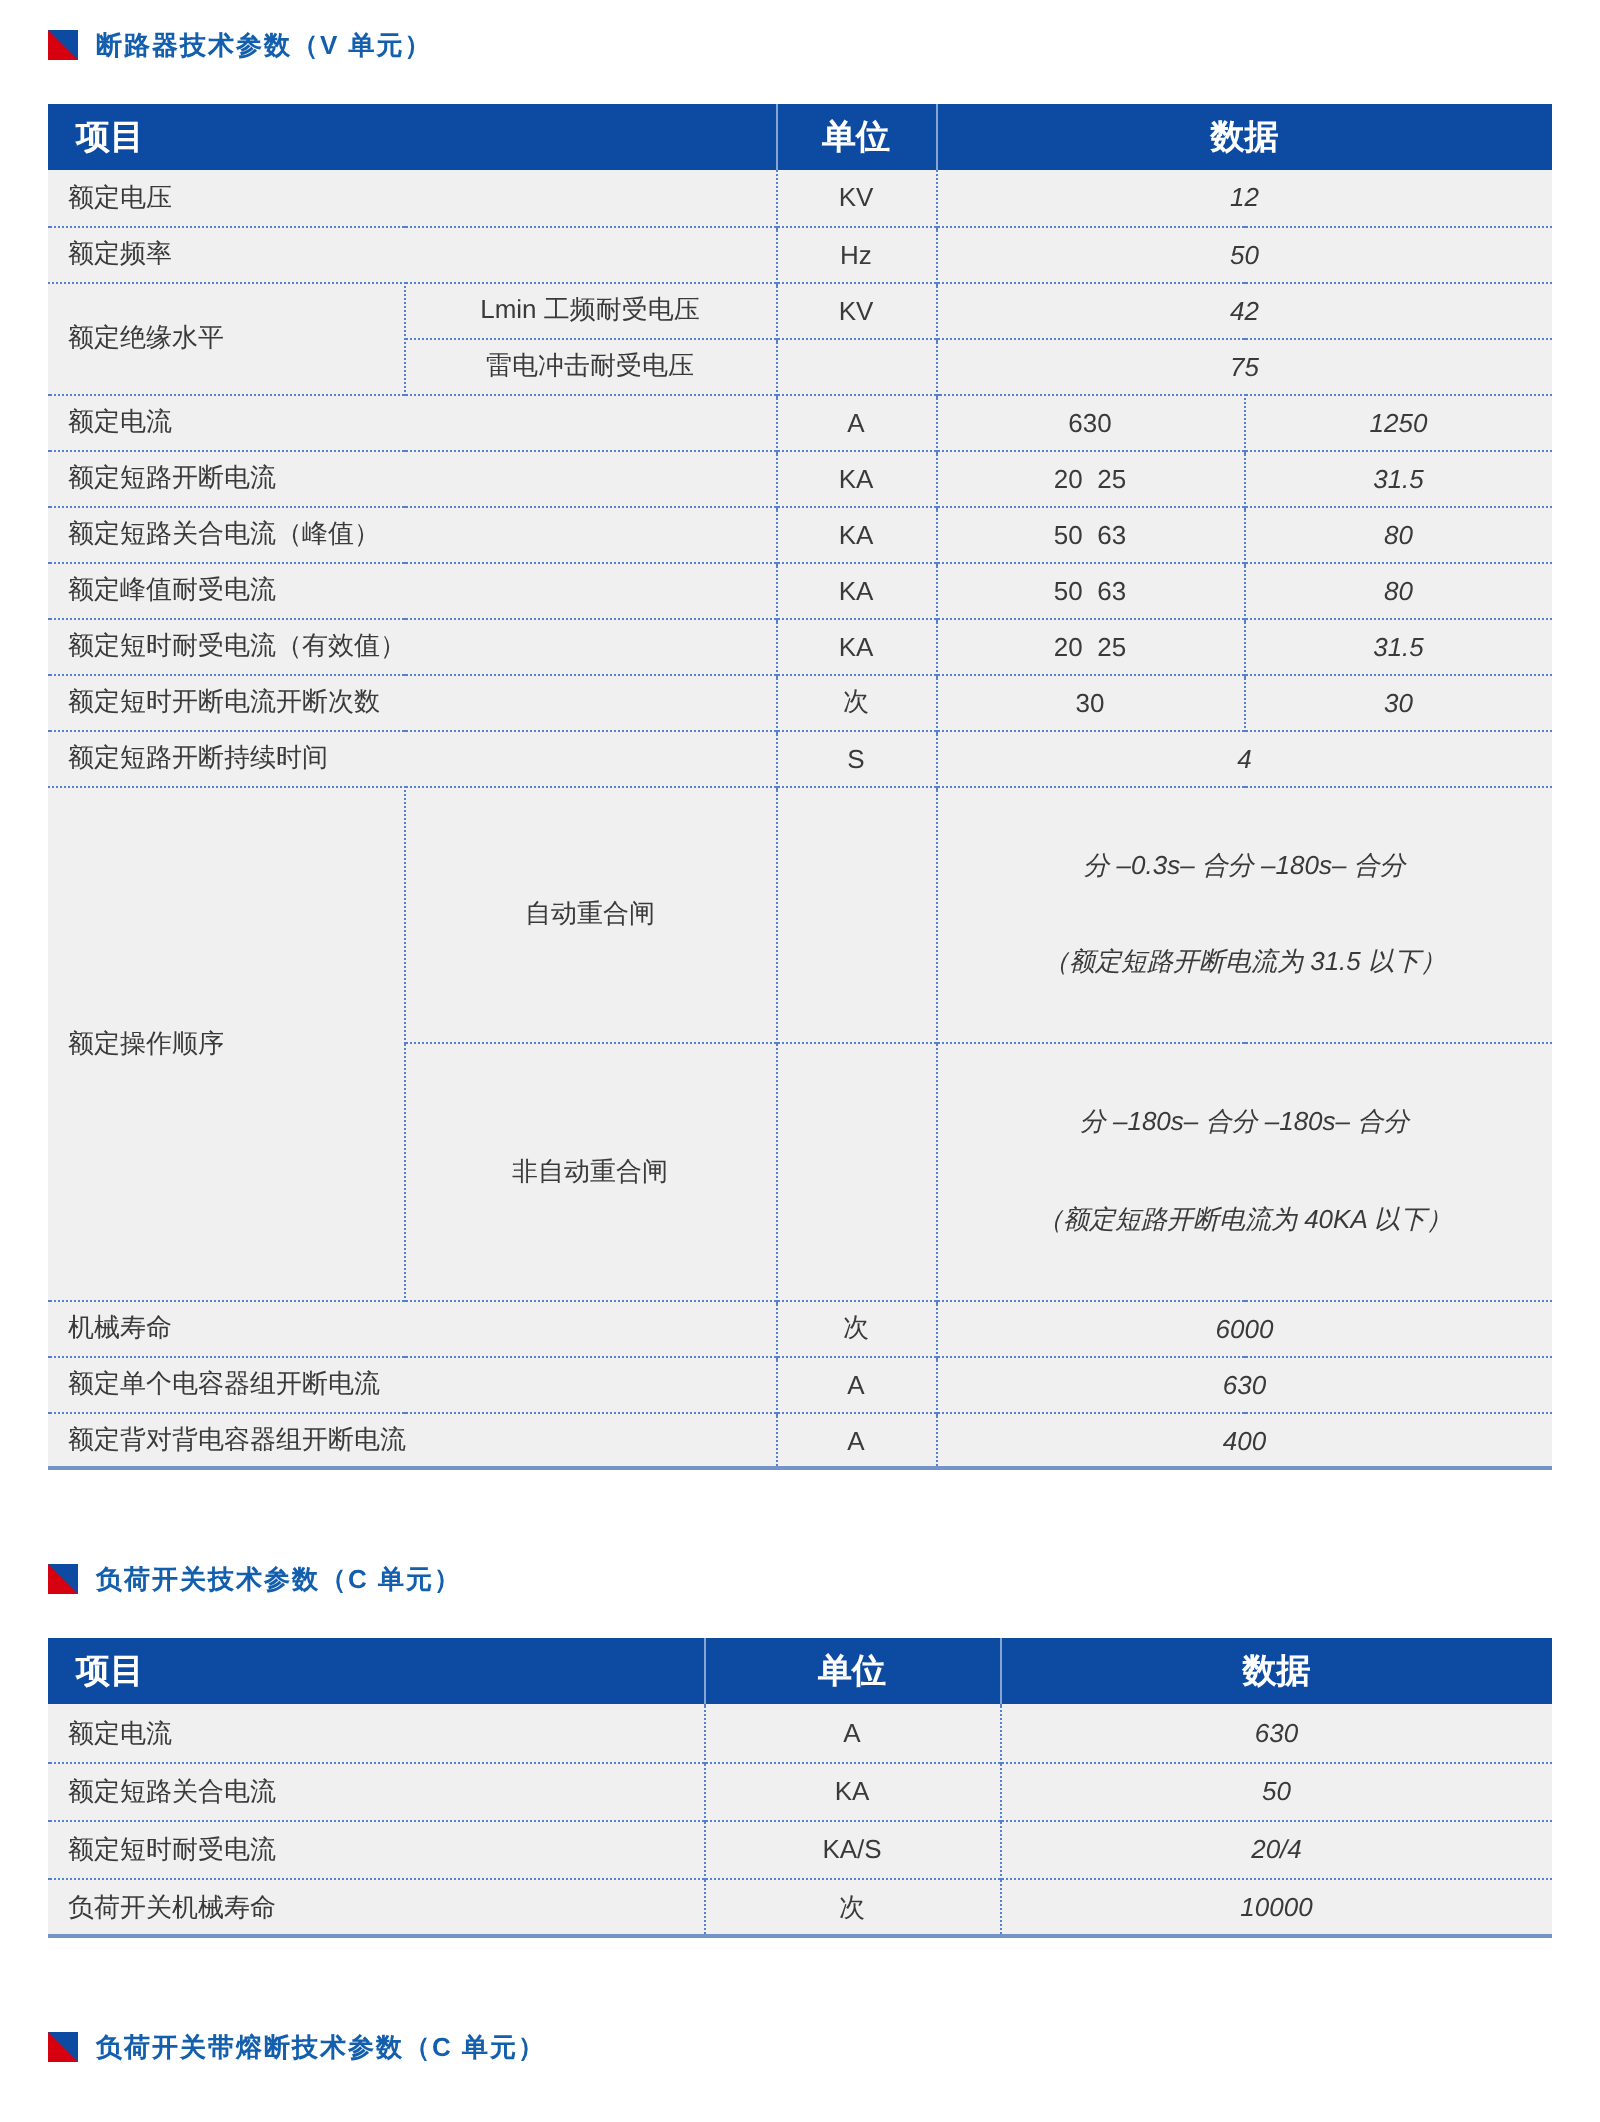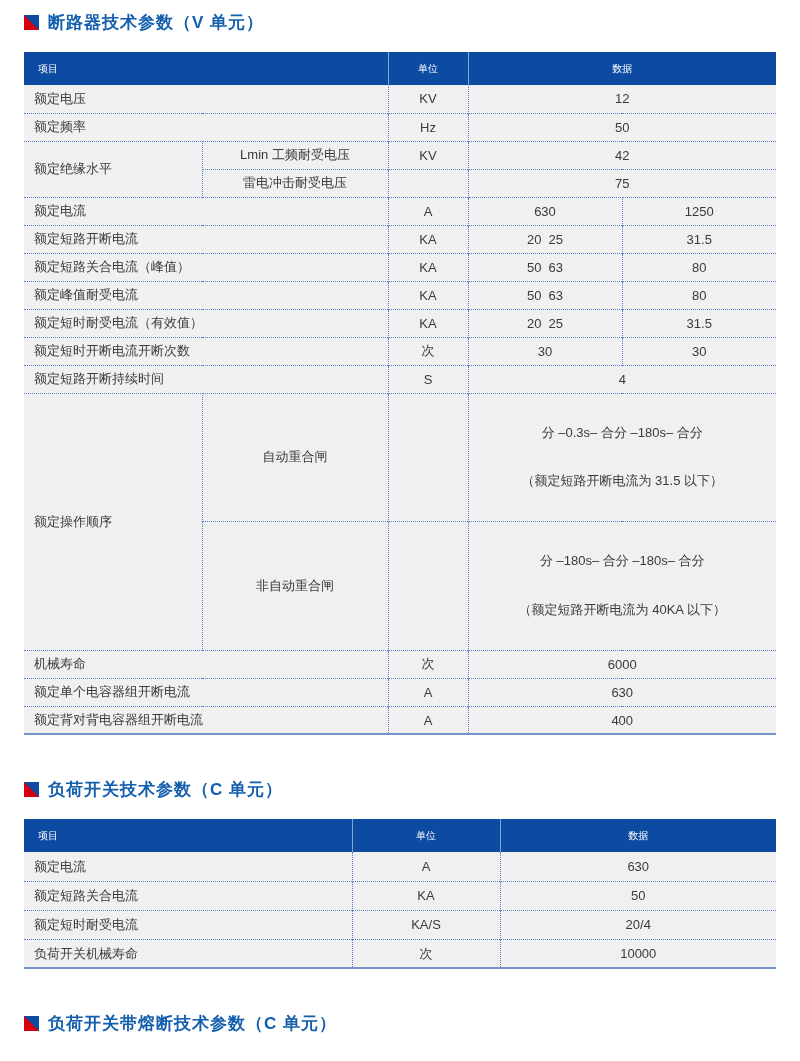--- a/index.html
+++ b/index.html
@@ -24,45 +24,45 @@
   .section + .section{margin-top:42px;}
   .sec-title{
     display:flex;align-items:center;gap:9px;
     height:25px;margin-bottom:17px;
   }
   .sec-icon{
     width:15px;height:15px;flex:0 0 15px;
     background:linear-gradient(45deg,var(--icon-red) 0 49.5%,var(--header-blue) 50.5% 100%);
   }
   .sec-title h2{
-    font-size:17px;font-weight:bold;color:var(--title-blue);
+    font-size:13px;font-weight:bold;color:var(--title-blue);
     letter-spacing:1px;white-space:nowrap;
   }
   table{
     width:752px;border-collapse:collapse;table-layout:fixed;
     border-bottom:2px solid var(--table-bottom);
   }
   thead tr{height:33px;}
   th{
-    background:var(--header-blue);color:#ffffff;font-size:10px;font-weight:normal;
+    background:var(--header-blue);color:#ffffff;font-size:17px;font-weight:bold;
     text-align:center;vertical-align:middle;
     border-right:1px solid rgba(255,255,255,0.5);
   }
   th:last-child{border-right:none;}
   th.h-item{text-align:left;padding-left:14px;}
   tbody tr{height:28px;background:var(--row-bg);}
   tbody tr.tall{height:47px;}
   .t23 tbody tr{height:29px;}
   td{
     font-size:13px;vertical-align:middle;text-align:center;
     border-top:1px dotted var(--dot);
     border-right:1px dotted var(--dot);
     white-space:pre-wrap;
   }
-  td:last-child{border-right:none;}
+  td:last-child{border-right:none;font-style:italic;}
   tbody tr:first-child td{border-top:none;}
   td.c-item{text-align:left;padding-left:10px;}
   .ln{display:block;line-height:1.45;}
 </style>
 </head>
 <body>
 
 <div class="page">
 
   <div class="section">

